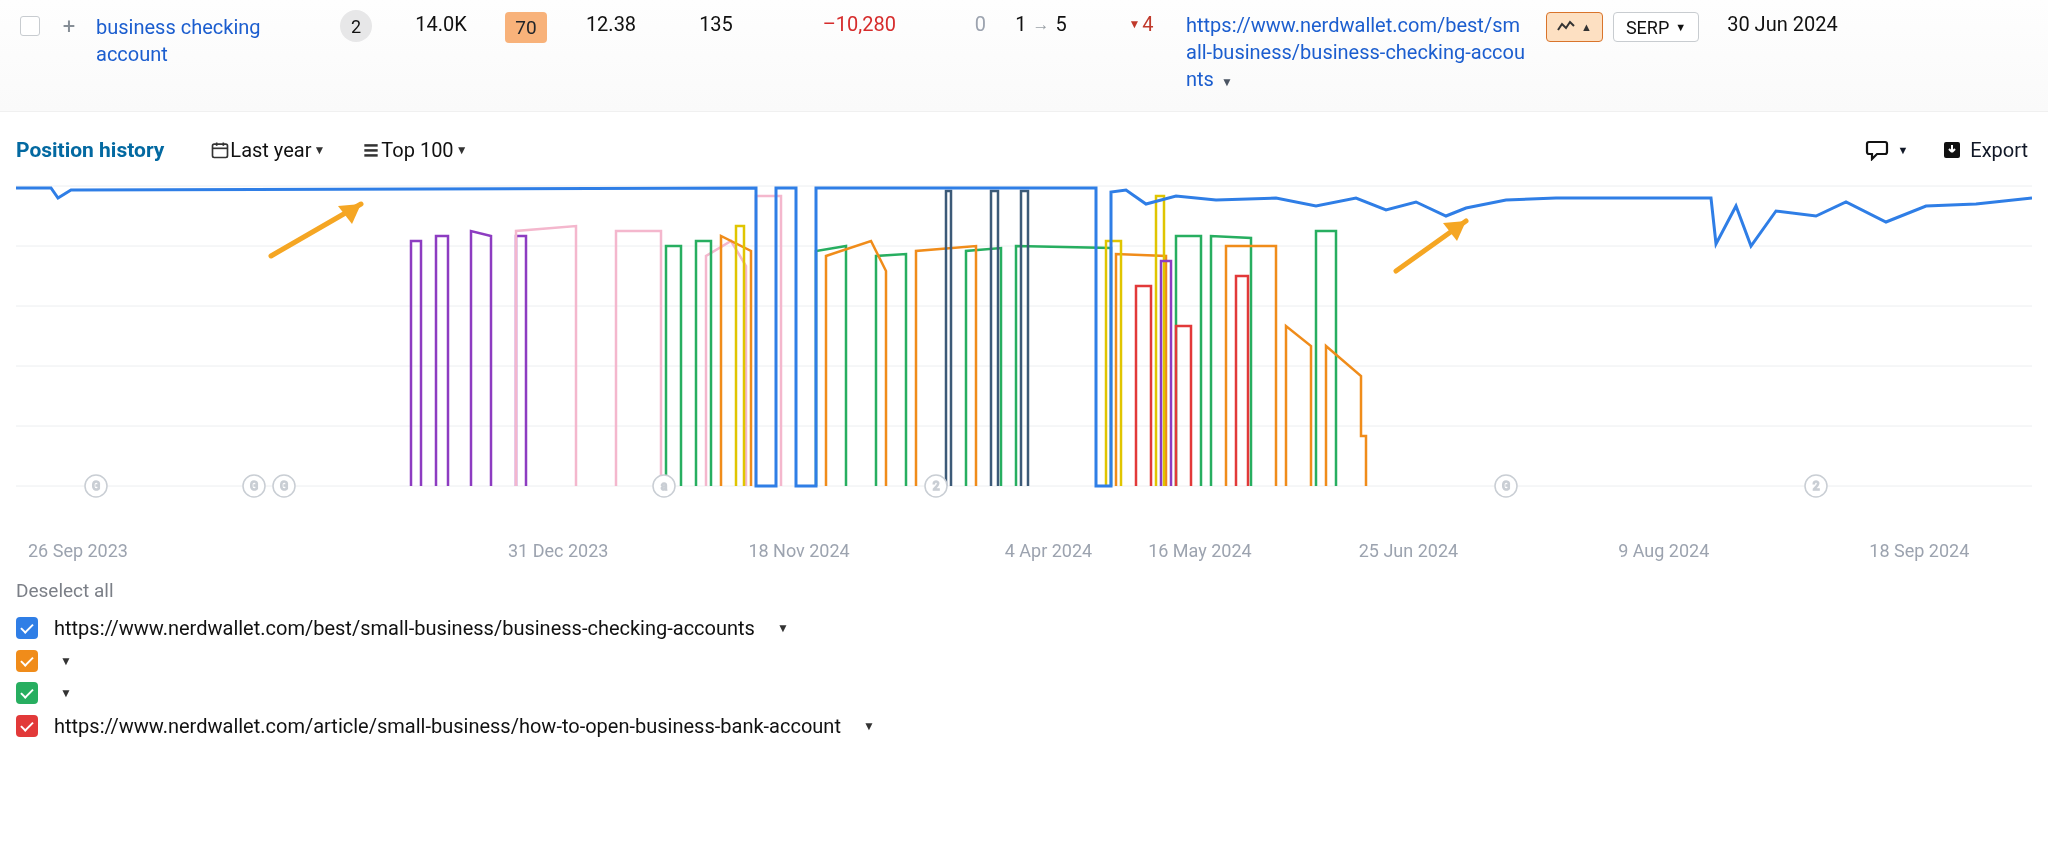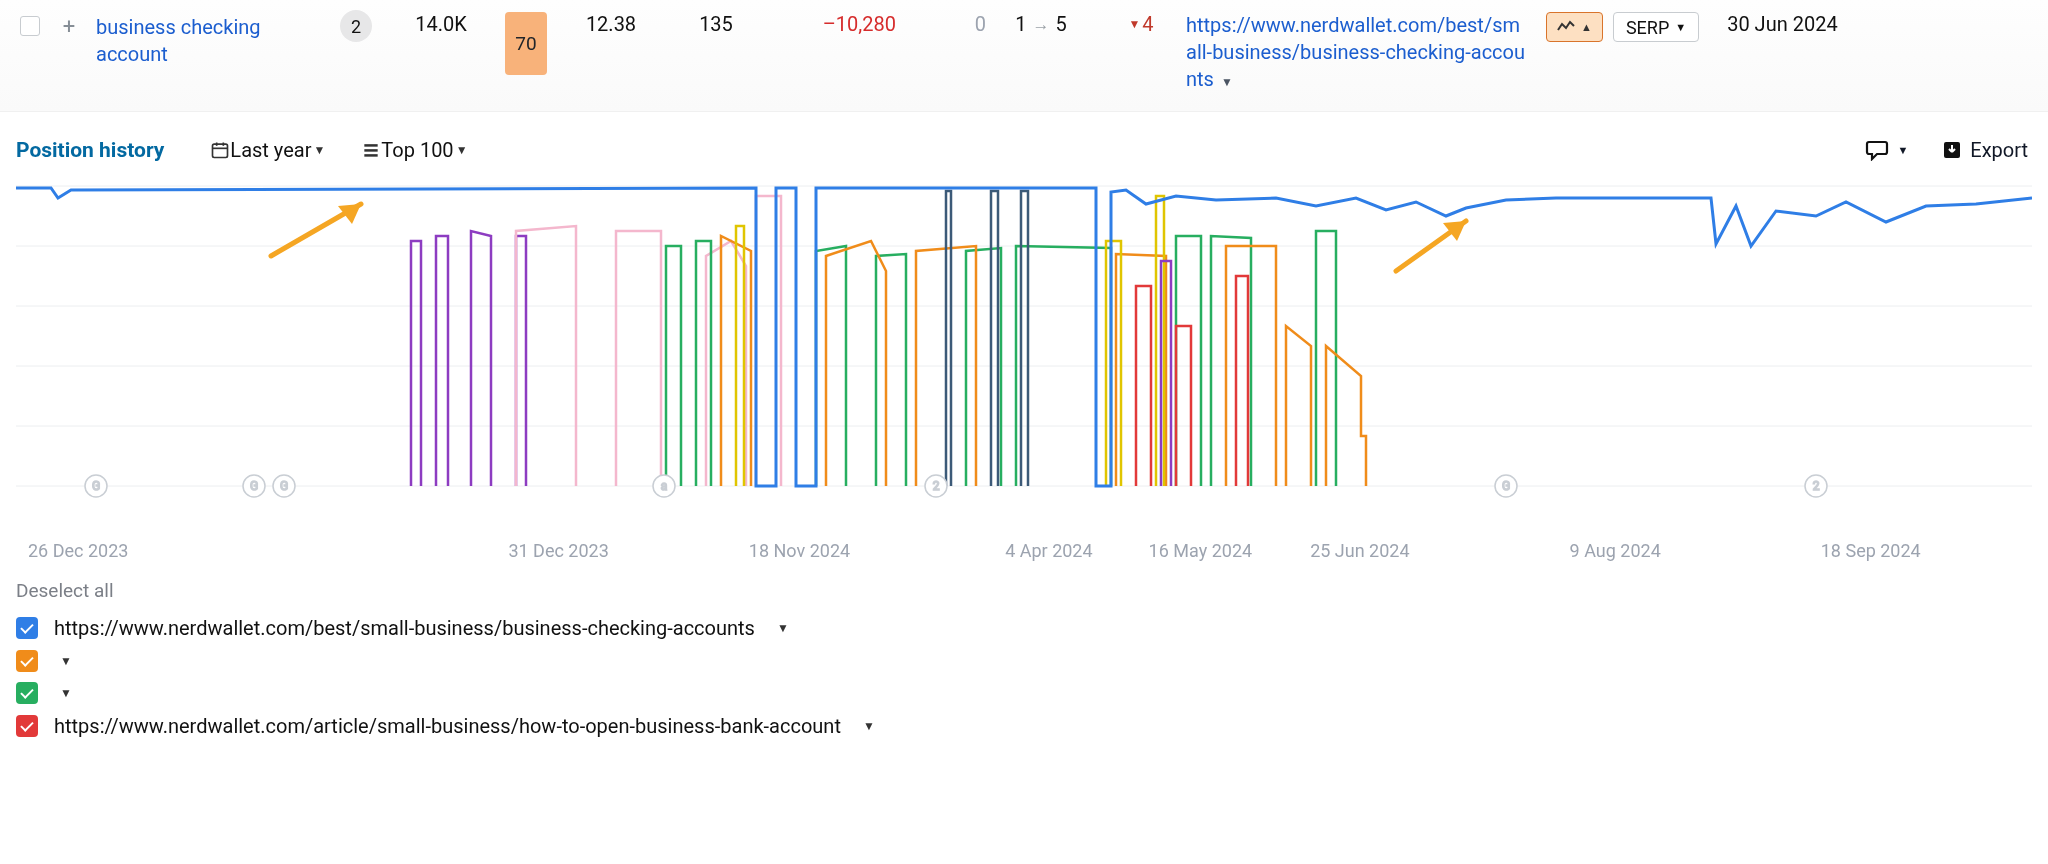--- a/index.html
+++ b/index.html
@@ -50,21 +50,21 @@
     width: 32px; height: 32px;
     background: #e7e7e8;
     border-radius: 16px;
     align-items: center; justify-content: center;
     font-size: 18px; font-weight: 400;
     color: #111;
     margin-top: -2px;
   }
   .kd-badge {
     display: inline-flex;
-    padding: 20px 10px;
+    padding: 4px 10px;
     background: #f8b27a;
     border-radius: 4px;
     align-items: center; justify-content: center;
     font-size: 19px;
     color: #21252a;
   }
   .val { font-size: 20px; color: #111; }
   .val.neg { color: #d62c2c; }
   .val.muted { color: #9ca3af; }
   .arrow-gray { color: #9aa0a6; margin: 0 6px; }
@@ -350,26 +350,26 @@
         <text x="920" y="314" fill="#9ca3af">2</text>
     <circle cx="1490" cy="310" r="11"></circle>
         <text x="1490" y="314" fill="#9ca3af">G</text>
     <circle cx="1800" cy="310" r="11"></circle>
         <text x="1800" y="314" fill="#9ca3af">2</text>
   </g>
 </svg>
 </div>
 
 <div class="xlabels">
-  <span style="margin-left:12px;">26 Dec 2023</span>
+  <span style="margin-left:12px;">26 Sep 2023</span>
   <span style="margin-left:380px;">31 Dec 2023</span>
   <span style="margin-left:140px;">18 Nov 2024</span>
   <span style="margin-left:155px;">4 Apr 2024</span>
   <span style="margin-left:56px;">16 May 2024</span>
-  <span style="margin-left:58px;">25 Jun 2024</span>
+  <span style="margin-left:107px;">25 Jun 2024</span>
   <span style="margin-left:160px;">9 Aug 2024</span>
   <span style="margin-left:160px;">18 Sep 2024</span>
 </div>
 
 <div class="legend">
   <div class="deselect">Deselect all</div>
 
   <div class="leg-row">
     <span class="leg-check" style="background:#2f7ee6"></span>
     <span>https://www.nerdwallet.com/best/small-business/business-checking-accounts</span>

